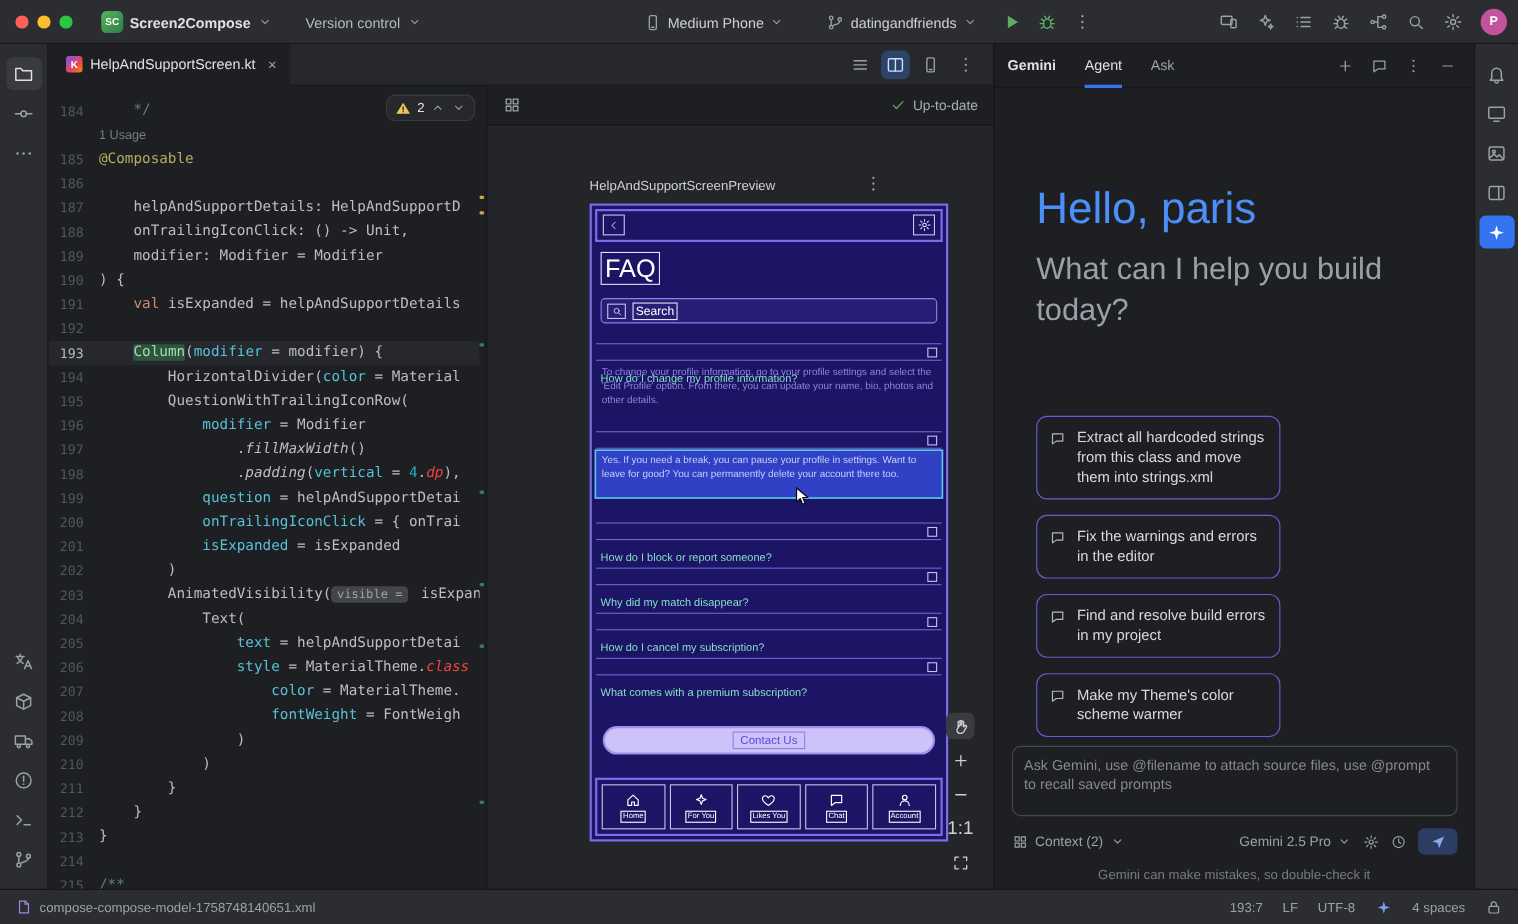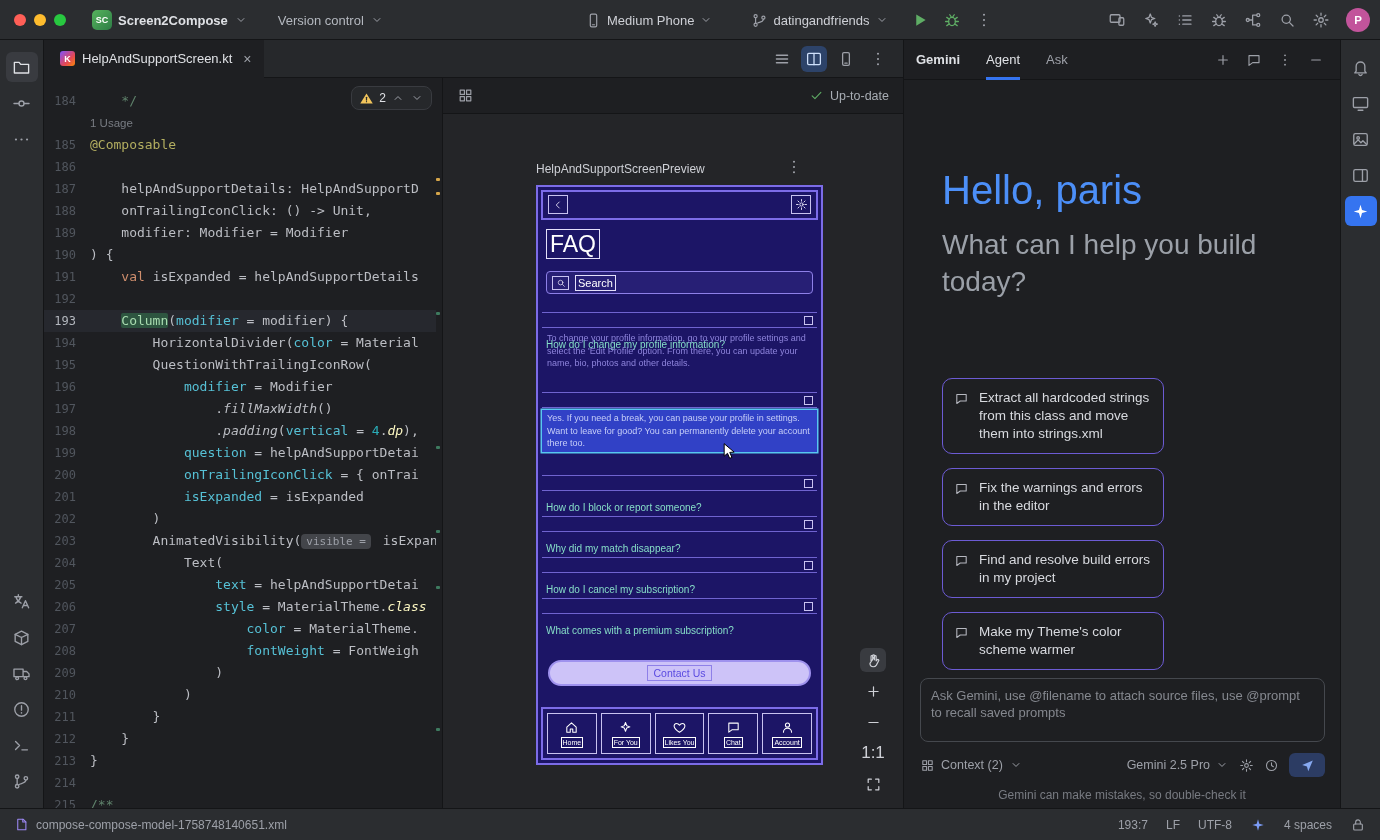--- a/index.html
+++ b/index.html
@@ -53,42 +53,42 @@
   
   .codepane { position:absolute; left:44px; top:78px; width:399px; height:730px; background:#1E1F22; border-right:1px solid #141517; overflow:hidden; }
   .code-lines { position:absolute; left:0; top:12px; right:6px; font-family:"DejaVu Sans Mono", monospace; font-size:13px; }
   .code-line { display:flex; height:22px; line-height:22px; white-space:pre; }
   .code-line.current { background:#26282E; }
   .ln { width:46px; flex:0 0 46px; text-align:right; padding-right:14px; color:#51565E; font-size:12px; user-select:none; }
   .code-line.current .ln { color:#B4B8BF; }
   .code-text { color:#BCBEC4; overflow:hidden; }
   .c-kw{color:#CF8E6D} .c-fn{color:#56A8F5} .c-ann{color:#B3AE60} .c-cmt{color:#5F826B}
   .c-named{color:#56C1D6} .c-num{color:#2AACB8} .c-ext{font-style:italic}
-  .c-prop{color:#fef9c3;font-style:italic}
+  .c-prop{color:#ef4444;font-style:italic}
   .c-chip{background:#43454A;color:#9DA0A8;border-radius:4px;padding:1px 5px;font-size:11px;margin-right:4px}
   .c-colhl{background:#2E5540;color:#A9DCB0;border-radius:2px}
   .c-inlayUsage{color:#787C83;font-size:11.5px;font-family:"Liberation Sans",sans-serif}
   .inspect-widget { position:absolute; top:8px; right:10px; height:24px; background:#26282B; border:1px solid #393B40; border-radius:8px; display:flex; align-items:center; gap:5px; padding:0 7px; z-index:3; }
   .inspect-widget .ico { width:15px; height:15px; }
   .inspect-widget .cnt { color:#DFE1E5; font-size:12px; }
   .inspect-widget .nav-ic { width:14px; height:14px; color:#9DA0A8; }
   .scroll-mark { position:absolute; right:2px; width:4px; height:3px; border-radius:1px; }
 
   
   .previewpane { position:absolute; left:443px; top:78px; width:460px; height:730px; background:#242528; }
   .pv-header { position:absolute; left:0; top:0; right:0; height:36px; background:#1E1F22; border-bottom:1px solid #141517; display:flex; align-items:center; padding:0 14px; }
   .pv-header .ico { width:17px; height:17px; color:#9DA0A8; }
   .pv-status { margin-left:auto; display:flex; align-items:center; gap:6px; color:#A8ADB4; font-size:12.5px; }
   .pv-status .ico { width:15px; height:15px; color:#5FAD65; }
   .pv-canvas { position:absolute; left:0; top:36px; right:0; bottom:0; }
   .pv-title { position:absolute; left:93px; top:48px; font-size:12px; color:#CED0D6; }
   .pv-kebab { position:absolute; left:342px; top:44px; width:18px; height:18px; color:#9DA0A8; }
 
   
-  .pscreen { position:absolute; left:93px; top:71px; width:287px; height:580px; background:#1C1566; border:2px solid #7C6CE8; }
+  .pscreen { position:absolute; left:93px; top:71px; width:326px; height:580px; background:#1C1566; border:2px solid #7C6CE8; }
   .ptopbar { position:absolute; left:3px; top:3px; right:3px; height:30px; border:2px solid #7C6CE8; }
   .pbox { border:1.5px solid #C8C2F0; display:flex; align-items:center; justify-content:center; color:#EDEAFB; }
   .pback { position:absolute; left:5px; top:3px; width:20px; height:19px; }
   .pback svg { width:12px; height:12px; }
   .pgear { position:absolute; right:5px; top:3px; width:20px; height:19px; }
   .pgear svg { width:13px; height:13px; }
   .ptitle { position:absolute; left:8px; top:42px; font-size:23px; color:#FFFFFF; border:1px solid #E4E0FA; padding:0 3px; line-height:28px; }
   .psearch { position:absolute; left:8px; top:84px; right:8px; height:23px; border:1.5px solid #8E80E8; border-radius:4px; background:rgba(124,108,232,0.12); }
   .psearch-ic { position:absolute; left:5px; top:4px; width:17px; height:14px; }
   .psearch-ic svg { width:10px; height:10px; }

